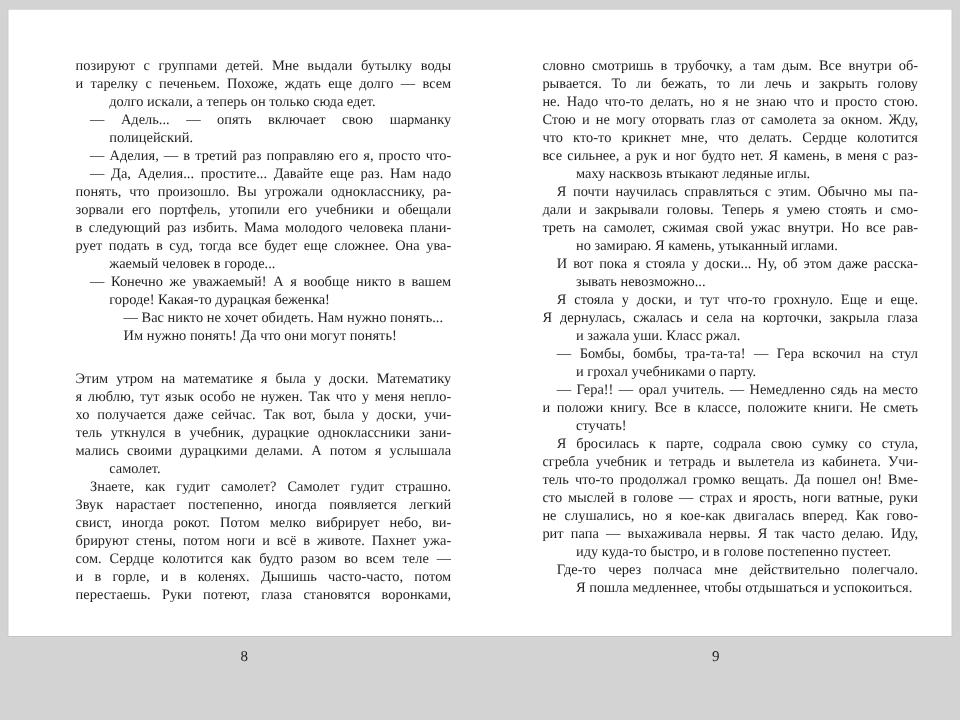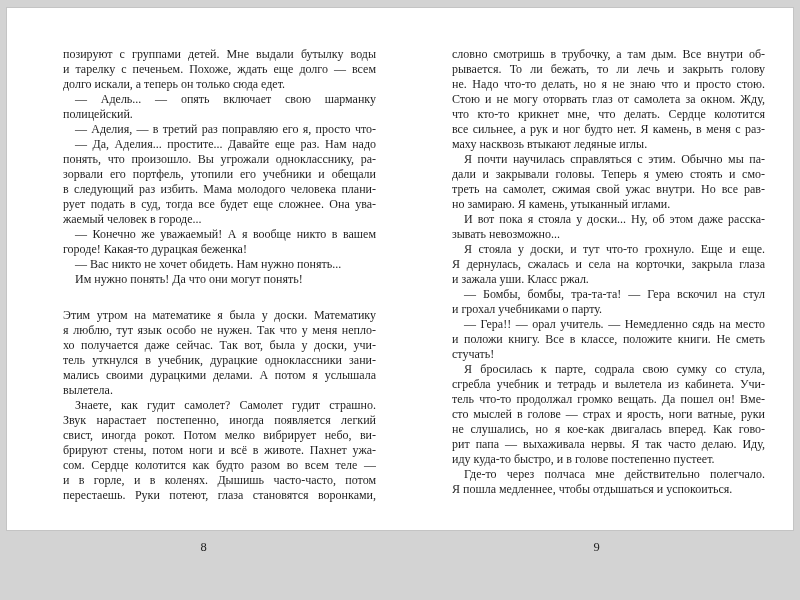--- a/index.html
+++ b/index.html
@@ -40,21 +40,21 @@
   .line {
     font-size: 12px;
     line-height: 15px;
     height: 15px;
     overflow: hidden;
     text-align: justify;
     text-align-last: justify;
     white-space: normal;
     word-spacing: normal;
   }
-  .line.para-end { text-align-last: left; }
+  .line.para-end { text-align-last: left; margin-left: 28px; }
   .line.indent   { text-indent: 12px; }
   .line.spacer   { height: 21px; }
   .page-number {
     position: absolute;
     top: 532px;
     left: 0;
     width: 100%;
     text-align: center;
     font-size: 12.5px;
     line-height: 15px;
@@ -82,21 +82,21 @@
         <div class="line indent">— Конечно же уважаемый! А я вообще никто в вашем</div>
         <div class="line para-end">городе! Какая-то дурацкая беженка!</div>
         <div class="line indent para-end">— Вас никто не хочет обидеть. Нам нужно понять...</div>
         <div class="line indent para-end">Им нужно понять! Да что они могут понять!</div>
         <div class="line spacer"></div>
         <div class="line">Этим утром на математике я была у доски. Математику</div>
         <div class="line">я люблю, тут язык особо не нужен. Так что у меня непло-</div>
         <div class="line">хо получается даже сейчас. Так вот, была у доски, учи-</div>
         <div class="line">тель уткнулся в учебник, дурацкие одноклассники зани-</div>
         <div class="line">мались своими дурацкими делами. А потом я услышала</div>
-        <div class="line para-end">вылетела.</div>
+        <div class="line para-end">самолет.</div>
         <div class="line indent">Знаете, как гудит самолет? Самолет гудит страшно.</div>
         <div class="line">Звук нарастает постепенно, иногда появляется легкий</div>
         <div class="line">свист, иногда рокот. Потом мелко вибрирует небо, ви-</div>
         <div class="line">брируют стены, потом ноги и всё в животе. Пахнет ужа-</div>
         <div class="line">сом. Сердце колотится как будто разом во всем теле —</div>
         <div class="line">и в горле, и в коленях. Дышишь часто-часто, потом</div>
         <div class="line">перестаешь. Руки потеют, глаза становятся воронками,</div>
       </div>
     <div class="page-number">8</div>
   </div>

